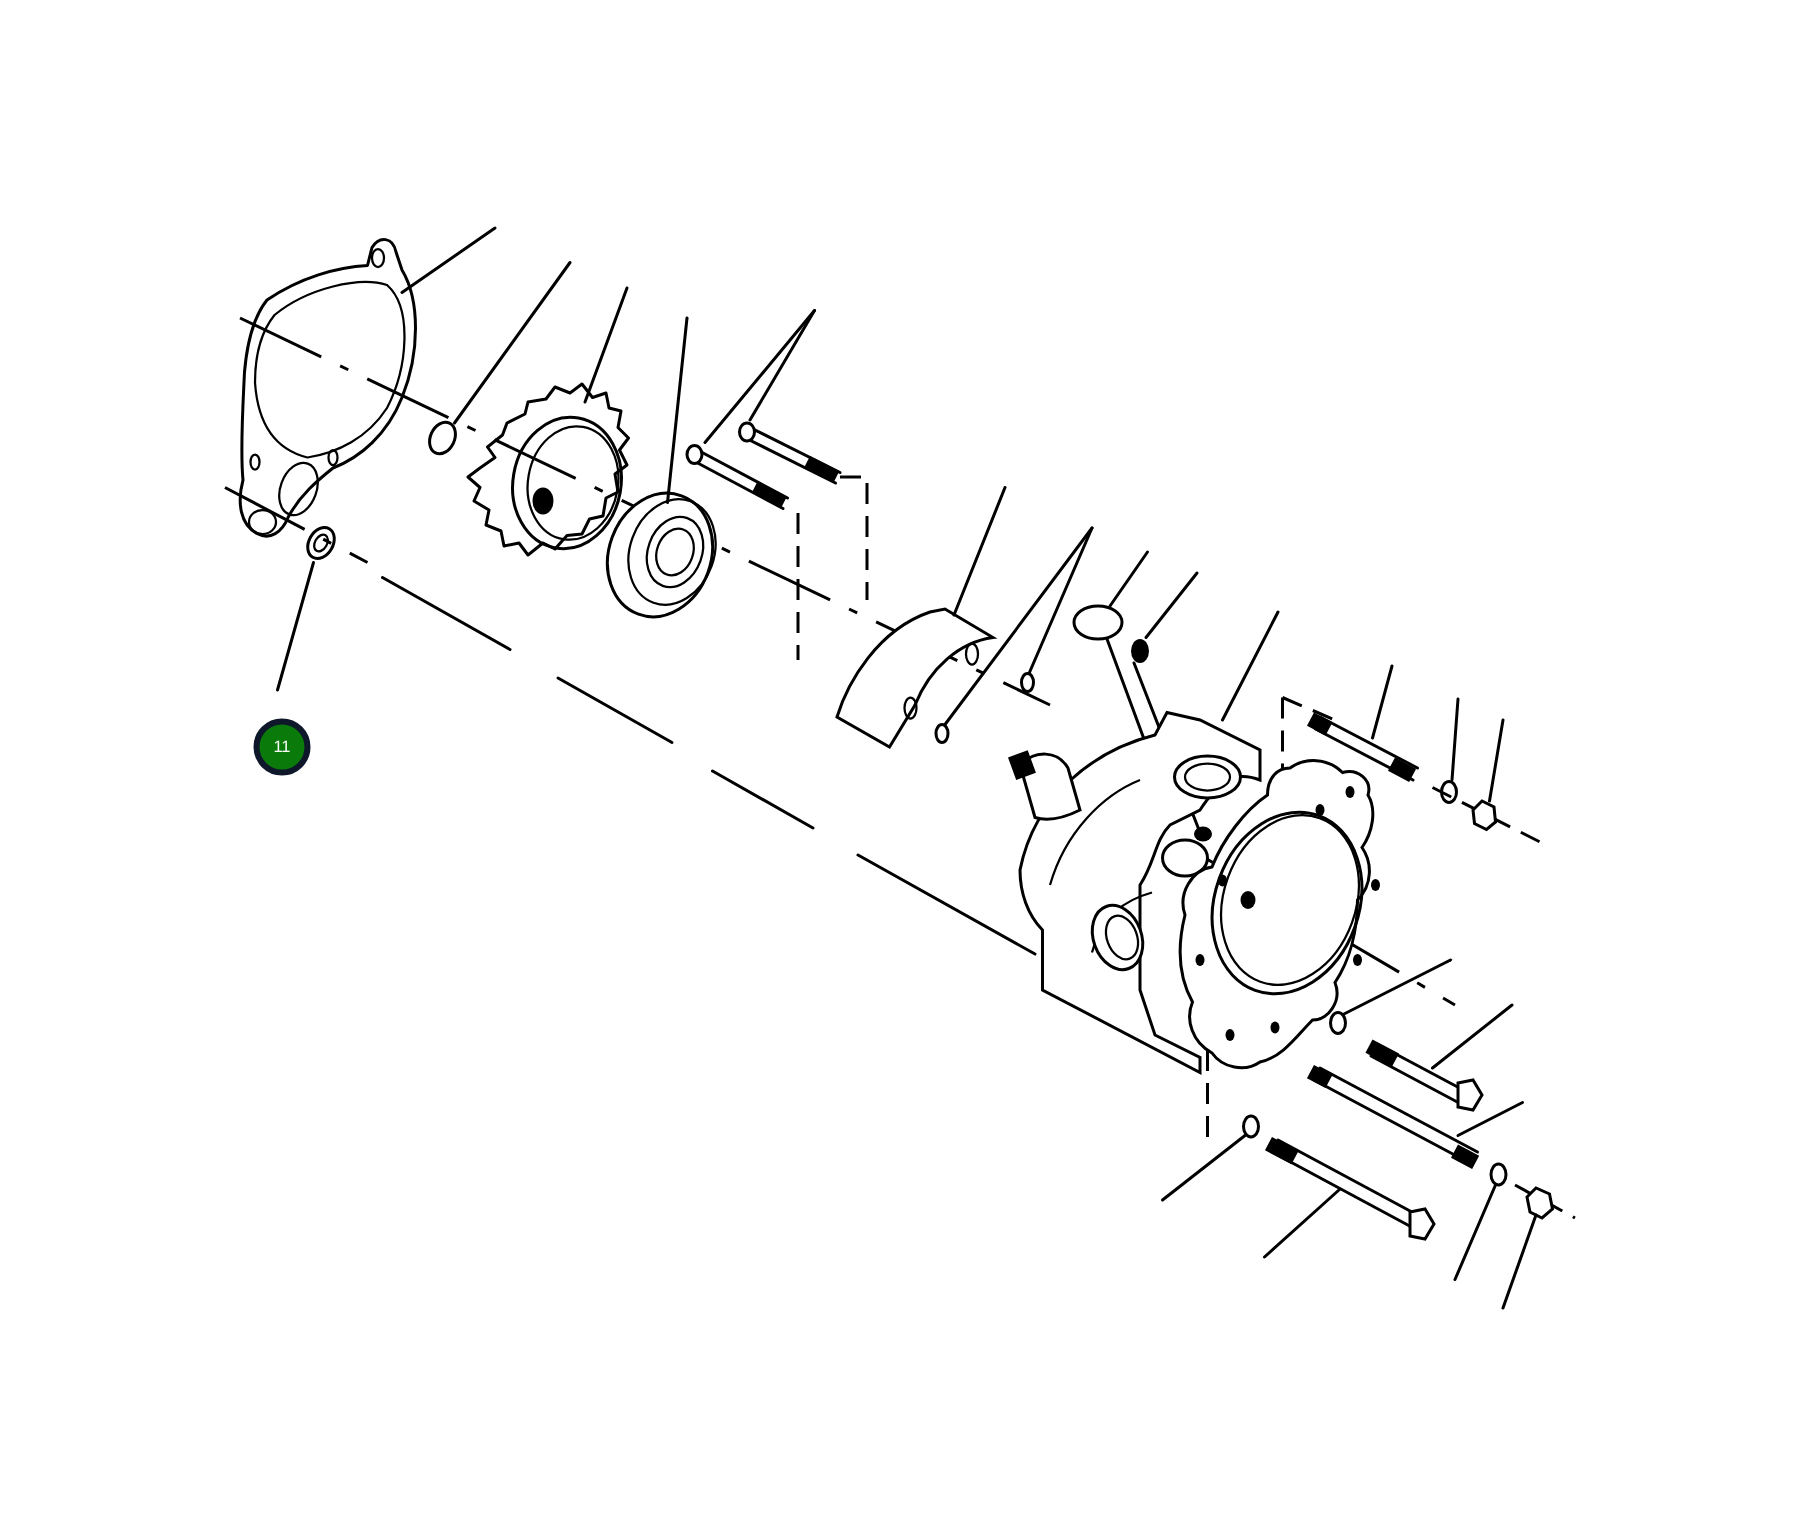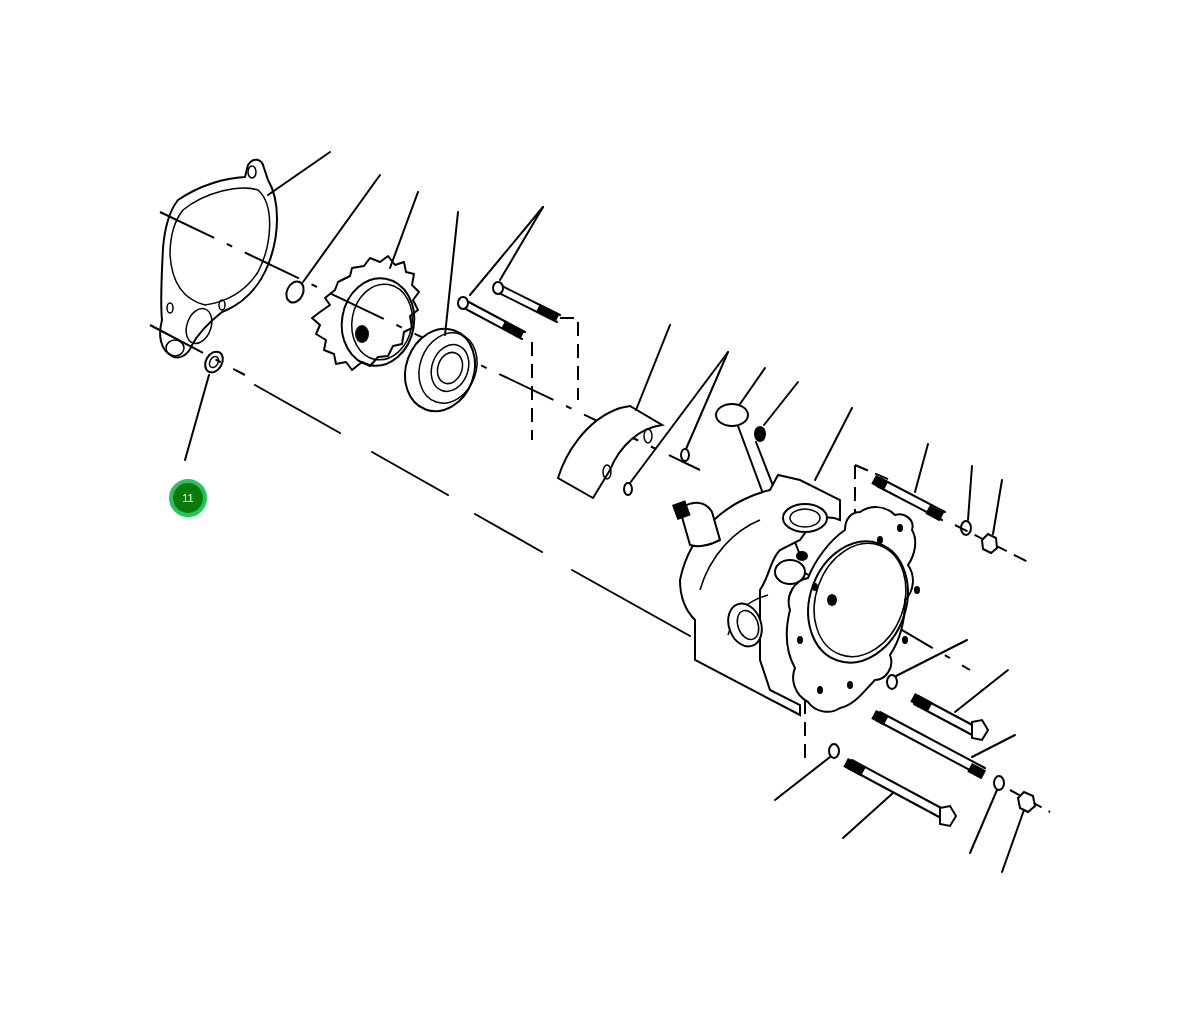--- a/index.html
+++ b/index.html
@@ -188,15 +188,15 @@
   <g>
     <ellipse class="ln" cx="999" cy="783" rx="5" ry="7"></ellipse>
     <line class="ln" x1="997" y1="790" x2="970" y2="853"></line>
   </g>
   <g>
     <path class="wfill" d="M1018,798 L1024,792 L1033,796 L1035,806 L1028,812 L1020,808 Z"></path>
     <line class="ln" x1="1024" y1="810" x2="1002" y2="872"></line>
   </g>
 </svg>
 
-<div class="hotspot" style="left:169px; top:479px; width:38px; height:38px; background:#0a7a0a; border:4px solid #22c55e;">
+<div class="hotspot" style="left:169px; top:479px; width:38px; height:38px; background:#0a7a0a; border:4px solid #0f172a;">
   <span>11</span>
 </div>
 
 </body></html>

